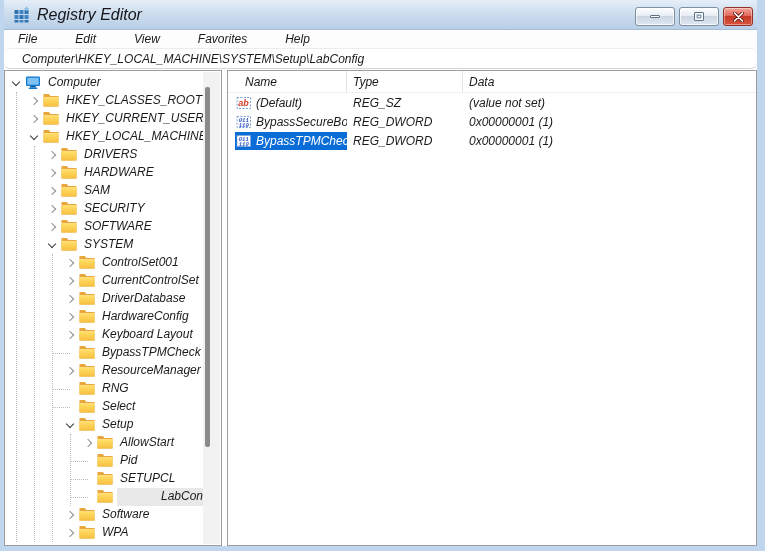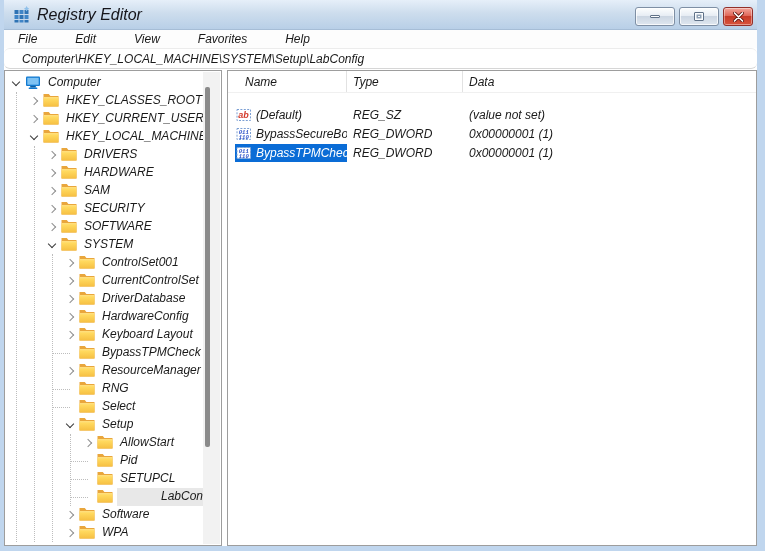--- a/index.html
+++ b/index.html
@@ -60,21 +60,21 @@
     height:21px; flex:none; background:#fff;
     border-top:1px solid #ececec; border-bottom:1px solid #d6d6d6;
     display:flex; align-items:center; padding-left:18px;
     white-space:nowrap; overflow:hidden;border-radius:6px;
   }
   
   .main { flex:1; display:flex; background:#fff; padding-top:1px; min-height:0; }
   .pane { background:#fff; border:1px solid #9d9d9d; min-height:0; }
   .tree-pane { width:218px; flex:none; position:relative; overflow:hidden; }
   .splitter { width:5px; flex:none; background:#fff; }
-  .list-pane { flex:1; display:flex; flex-direction:column; overflow:hidden;gap:12px; }
+  .list-pane { flex:1; display:flex; flex-direction:column; overflow:hidden; }
 
   
   .tree { padding:3px 0 0 4px; }
   .tree-row { display:flex; height:18px; white-space:nowrap; }
   .tree-children { margin-left:7px; padding-left:10px; border-left:1px dotted #bdbdbd; }
   .tree-children:empty { display:none; }
   .chev { position:relative; width:16px; height:18px; flex:none; }
   .chev.collapsed::before {
     content:""; position:absolute; width:5px; height:5px; top:6px; left:4px;
     border-right:1.4px solid #8f8f8f; border-bottom:1.4px solid #8f8f8f;

